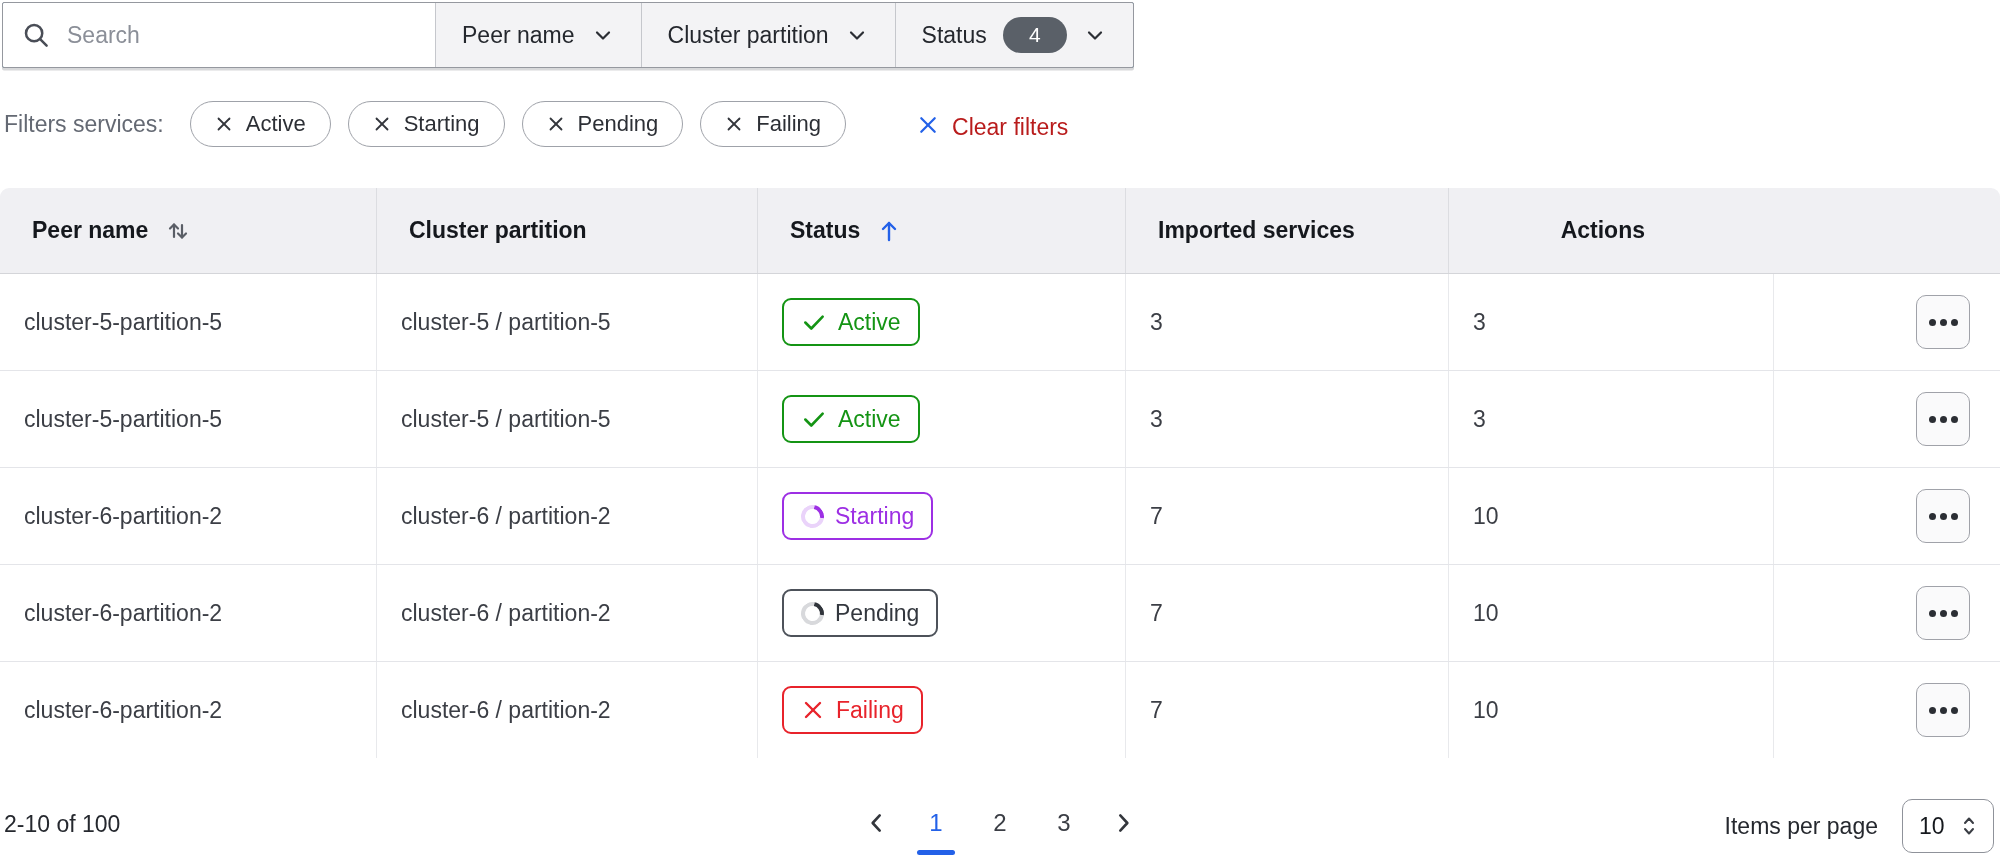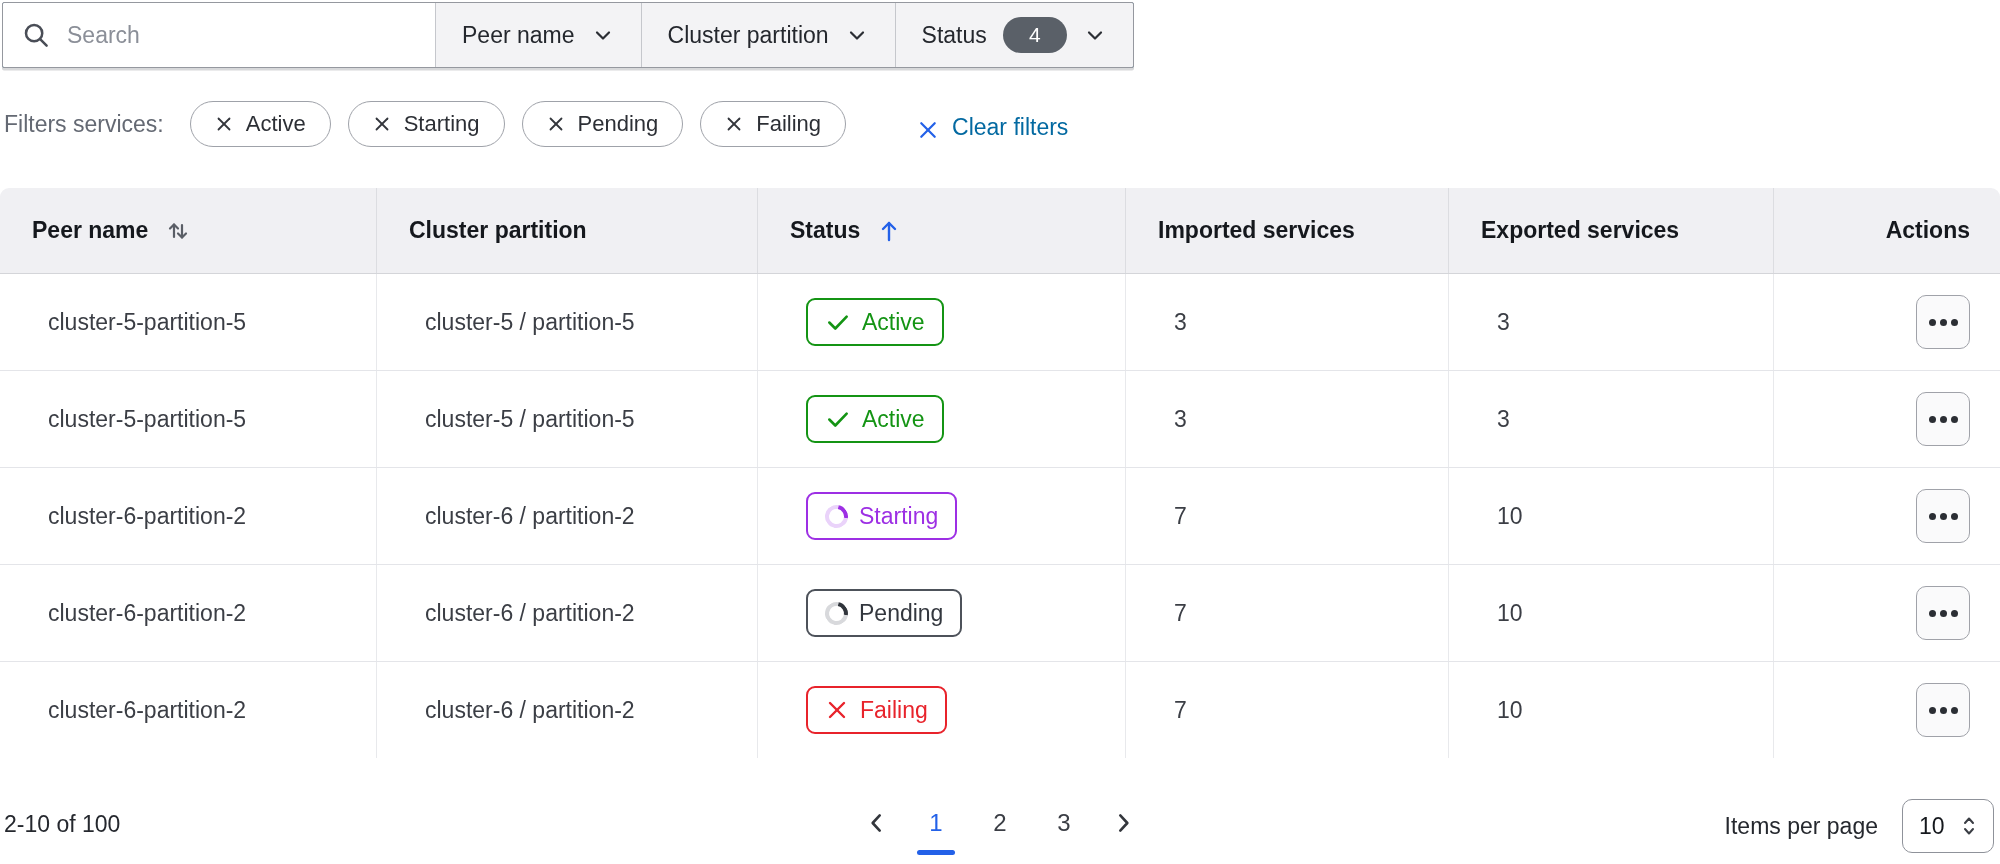--- a/index.html
+++ b/index.html
@@ -21,33 +21,33 @@
   .count-pill{background:#5a6068;color:#fff;border-radius:999px;min-width:44px;height:36px;
         display:inline-flex;align-items:center;justify-content:center;font-size:21px;font-weight:500;padding:0 10px;}
   .chev{flex:0 0 auto;}
 
   
   .applied-row{position:absolute;top:101px;left:4px;display:flex;align-items:center;height:46px;}
   .applied-label{font-size:23px;color:#646973;margin-right:26px;}
   .chip{display:inline-flex;align-items:center;gap:13px;height:46px;padding:0 24px;margin-right:17px;
         border:1.5px solid #9fa2a9;border-radius:999px;background:#fff;cursor:pointer;font-family:inherit;
         font-size:22px;color:#2c2f35;}
-  .clear-link{display:inline-flex;align-items:flex-end;gap:13px;margin-left:48px;border:none;background:none;
-        cursor:pointer;font-family:inherit;font-size:23px;font-weight:500;color:#0369a1;margin-top:6px;}
+  .clear-link{display:inline-flex;align-items:flex-start;gap:13px;margin-left:48px;border:none;background:none;
+        cursor:pointer;font-family:inherit;font-size:23px;font-weight:500;color:#b91c1c;margin-top:6px;}
 
   
   .table{position:absolute;top:188px;left:0;width:2000px;}
   .thead{display:flex;height:85px;background:#f0f0f3;border-bottom:1px solid #d4d5d9;
         border-radius:9px 9px 0 0;}
   .th{display:flex;align-items:center;gap:15px;padding-left:32px;font-size:23px;font-weight:700;color:#15181d;
         box-sizing:border-box;}
   .th + .th{border-left:1px solid #dcdde1;}
   .tr{display:flex;height:96px;background:#fff;}
   .tr + .tr{border-top:1px solid #e4e5e9;}
-  .td{display:flex;align-items:center;padding-left:48px;font-size:23px;color:#3b3e45;box-sizing:border-box;}
+  .td{display:flex;align-items:center;padding-left:24px;font-size:23px;color:#3b3e45;box-sizing:border-box;}
   .td + .td{border-left:1px solid #e8e9ec;}
   .col-peer{width:376px;}
   .col-part{width:381px;}
   .col-status{width:368px;}
   .col-imp{width:323px;}
   .col-exp{width:325px;}
   .col-act{width:227px;justify-content:flex-end;padding-left:0;padding-right:30px;}
 
   .badge{display:inline-flex;align-items:center;gap:11px;height:44px;padding:0 17px;border:2px solid;
         border-radius:9px;font-size:23px;font-weight:500;background:#fff;}
@@ -175,23 +175,20 @@
       <div class="th col-status">
         <span>Status</span>
         <svg width="28" height="28" viewBox="0 0 28 28" fill="none" stroke="#2361e8" stroke-width="2.4" stroke-linecap="round" stroke-linejoin="round">
             <line x1="14" y1="23" x2="14" y2="6"></line>
             <polyline points="8 12 14 6 20 12"></polyline>
           </svg>
       </div>
       <div class="th col-imp">
         <span>Imported services</span>
       </div>
-      <div class="th col-exp">
-        <span>Exported services</span>
-      </div>
       <div class="th col-act" style="justify-content:flex-end;padding-left:12px;padding-right:30px;">
         <span>Actions</span>
       </div>
     </div>
 
     <div class="tr">
       <div class="td col-peer">cluster-5-partition-5</div>
       <div class="td col-part">cluster-5 / partition-5</div>
       <div class="td col-status">
         <span class="badge" data-kind="active">

